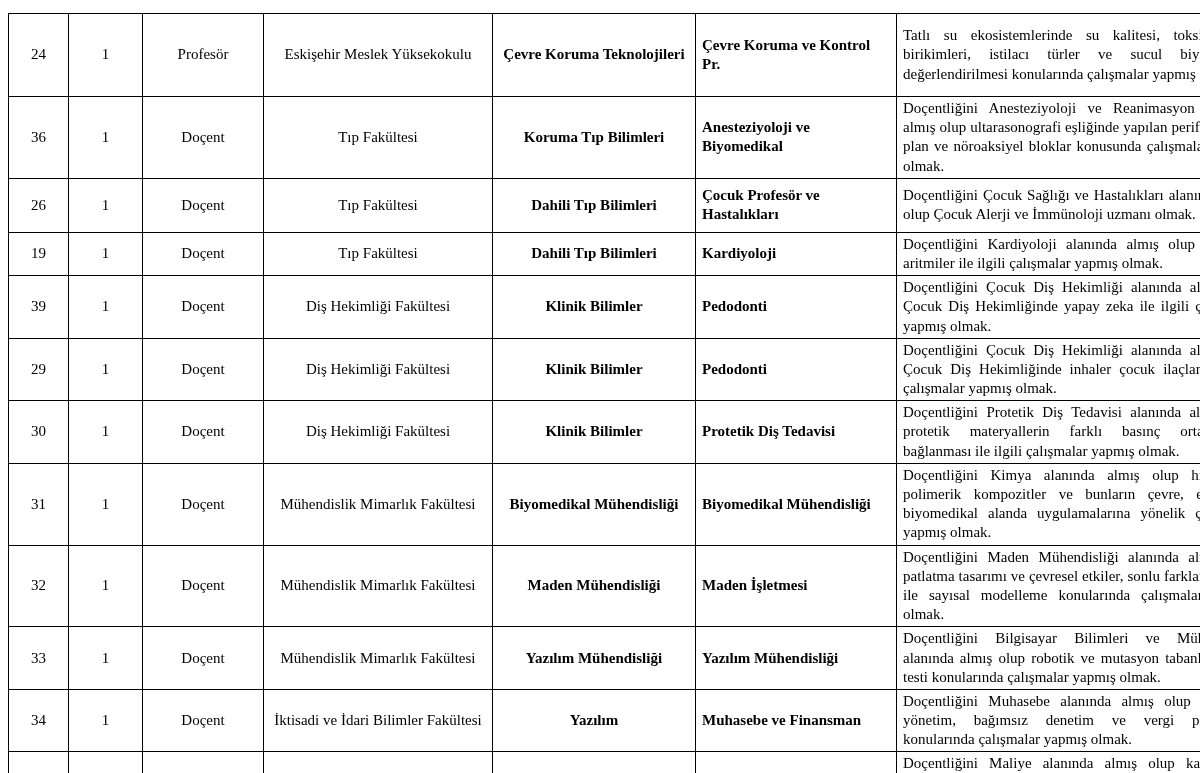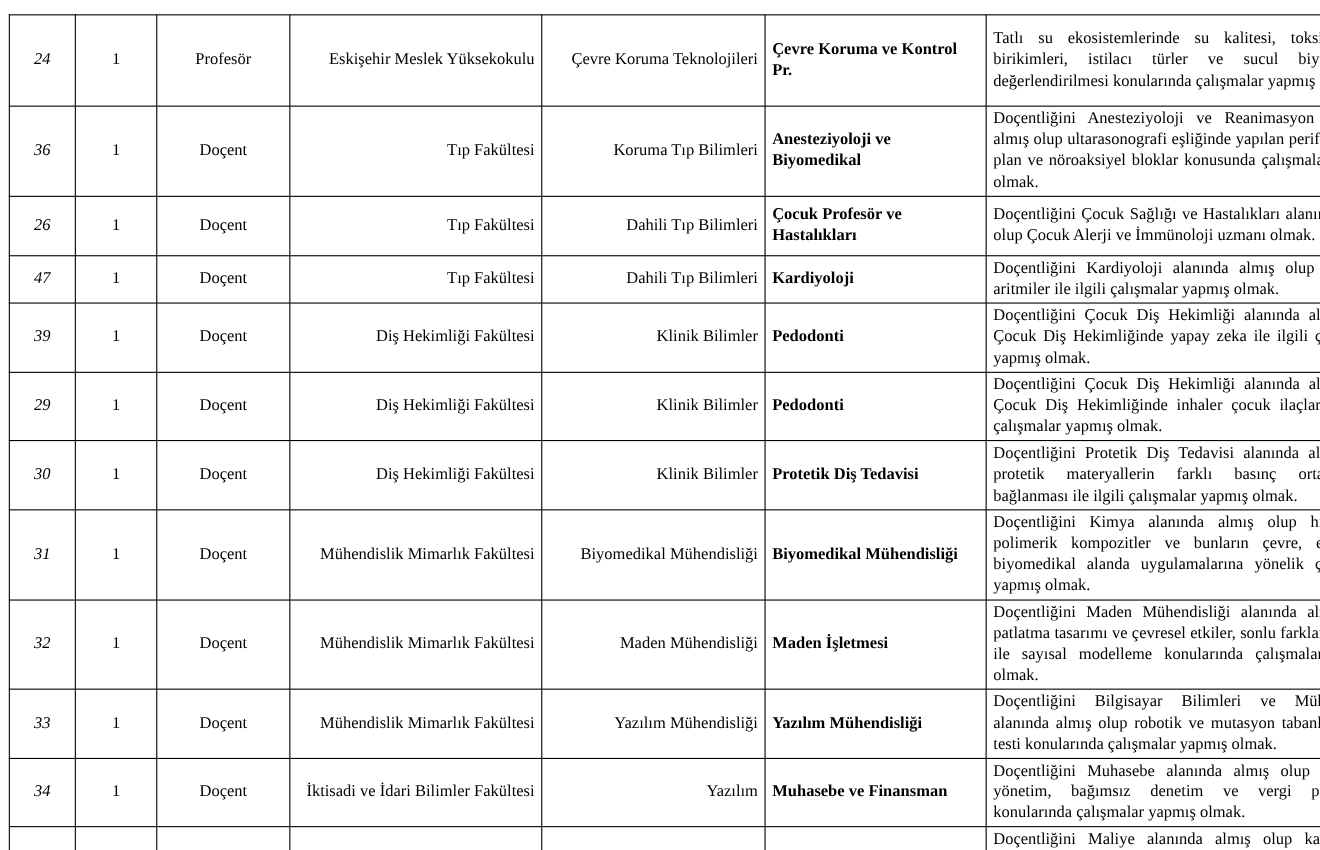--- a/index.html
+++ b/index.html
@@ -27,25 +27,25 @@
   }
   table.vacancy-table td {
     border: 1px solid #000000;
     padding: 2px 6px;
     vertical-align: middle;
     overflow: hidden;
   }
   table.vacancy-table tr:last-child td {
     border-bottom: 2px solid #000000;
   }
-  td.col-no     { width: 47px;  text-align: center; font-style: italic; }
+  td.col-no     { width: 47px;  text-align: center; }
   td.col-count  { width: 61px;  text-align: center; }
   td.col-title  { width: 108px; text-align: center; }
-  td.col-faculty{ width: 216px; text-align: right; }
-  td.col-department { width: 190px; text-align: right; }
+  td.col-faculty{ width: 216px; text-align: center; }
+  td.col-department { width: 190px; text-align: center; font-weight: bold; }
   td.col-program    { width: 188px; text-align: left; font-weight: bold; }
   td.col-description {
     width: 354px;
     text-align: justify;
     text-justify: inter-word;
     vertical-align: top;
     padding: 1px 5px 2px 5px;
   }
   
   tr[data-row="24"] td { height: 78px; }
@@ -88,21 +88,21 @@
         <tr data-row="26">
           <td class="col-no">26</td>
           <td class="col-count">1</td>
           <td class="col-title">Doçent</td>
           <td class="col-faculty">Tıp Fakültesi</td>
           <td class="col-department">Dahili Tıp Bilimleri</td>
           <td class="col-program">Çocuk Profesör ve Hastalıkları</td>
           <td class="col-description">Doçentliğini Çocuk Sağlığı ve Hastalıkları alanında almış olup Çocuk Alerji ve İmmünoloji uzmanı olmak.</td>
         </tr>
         <tr data-row="27">
-          <td class="col-no">47</td>
+          <td class="col-no">19</td>
           <td class="col-count">1</td>
           <td class="col-title">Doçent</td>
           <td class="col-faculty">Tıp Fakültesi</td>
           <td class="col-department">Dahili Tıp Bilimleri</td>
           <td class="col-program">Kardiyoloji</td>
           <td class="col-description">Doçentliğini Kardiyoloji alanında almış olup kardiyak aritmiler ile ilgili çalışmalar yapmış olmak.</td>
         </tr>
         <tr data-row="28">
           <td class="col-no">39</td>
           <td class="col-count">1</td>

